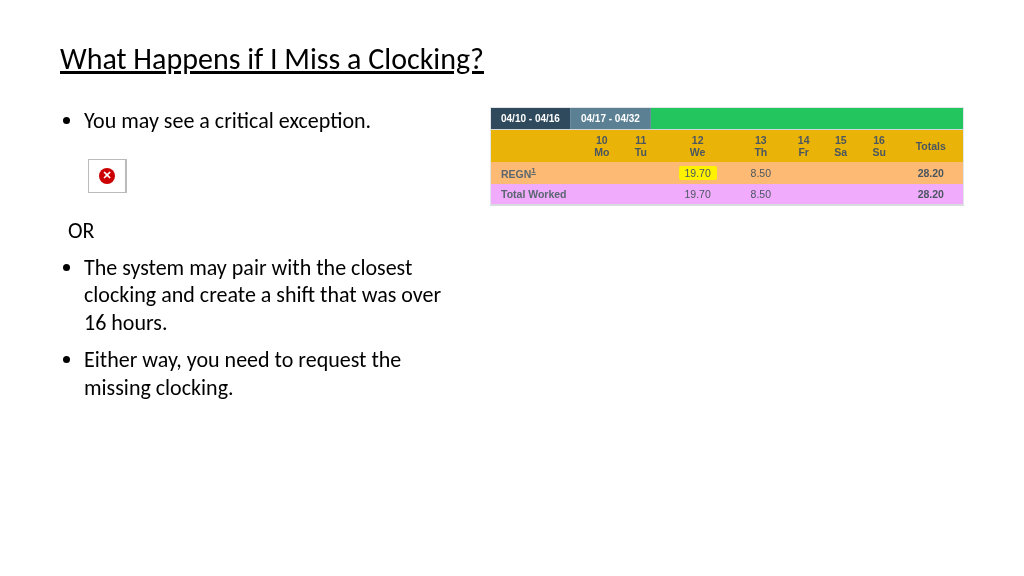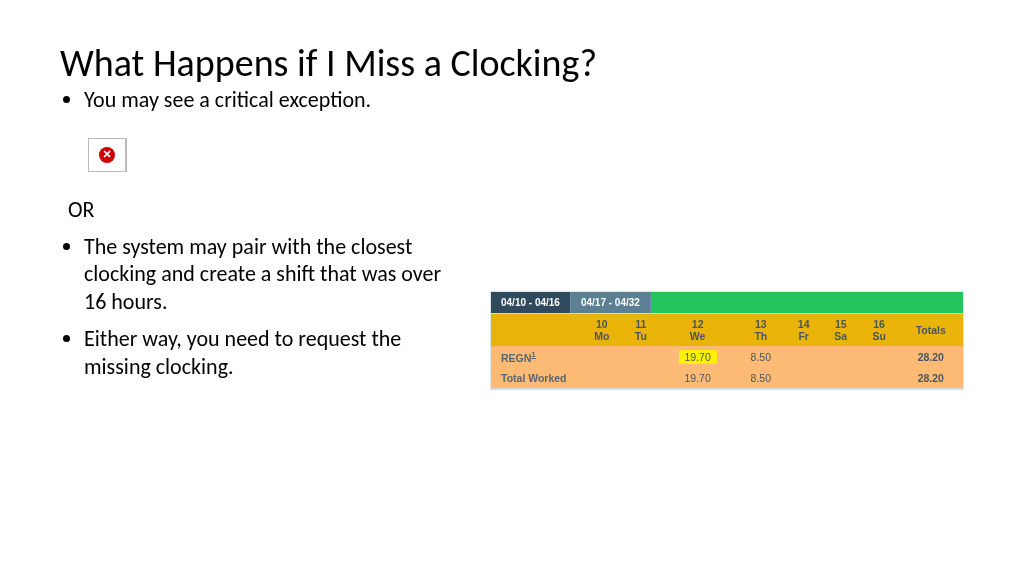--- a/index.html
+++ b/index.html
@@ -6,27 +6,29 @@
   body {
     width: 1024px;
     height: 576px;
     background: #fff;
     font-family: Calibri, "Segoe UI", Arial, sans-serif;
     color: #000;
     padding: 40px 60px 20px 60px;
     position: relative;
   }
   .title {
-    font-size: 38px;
+    font-size: 30px;
     font-weight: 400;
+    text-decoration: underline;
+    margin-bottom: 30px;
   }
   .two-col {
     display: flex;
     gap: 30px;
-    align-items: flex-end;
+    align-items: flex-start;
   }
   .left-col { flex: 0 0 400px; }
   .right-col { flex: 1; }
   ul.bullets {
     list-style: disc;
     padding-left: 24px;
     font-size: 22px;
     line-height: 1.25;
   }
   ul.bullets li { margin-bottom: 10px; }
@@ -106,21 +108,21 @@
   .tc-grid thead th .dow { font-weight: bold; margin-top: 48px; }
   .tc-grid .rowlabel {
     text-align: left;
     padding-left: 10px;
     font-weight: bold;
     color: #5a666f;
     width: 90px;
   }
   .tc-grid .totals-col { font-weight: bold; }
   .tc-grid tbody tr:nth-child(1) { background: #fdba74; }
-  .tc-grid tbody tr:nth-child(2) { background: #fdba74; }
+  .tc-grid tbody tr:nth-child(2) { background: #f0abfc; }
   .tc-grid tbody td { font-size: 10.5px; }
   .hl-yellow {
     background: #fff200;
     display: inline-block;
     padding: 1px 6px;
     border-radius: 2px;
   }
   .sup { font-size: 8px; vertical-align: super; text-decoration: underline; }
 </style>
 </head>

